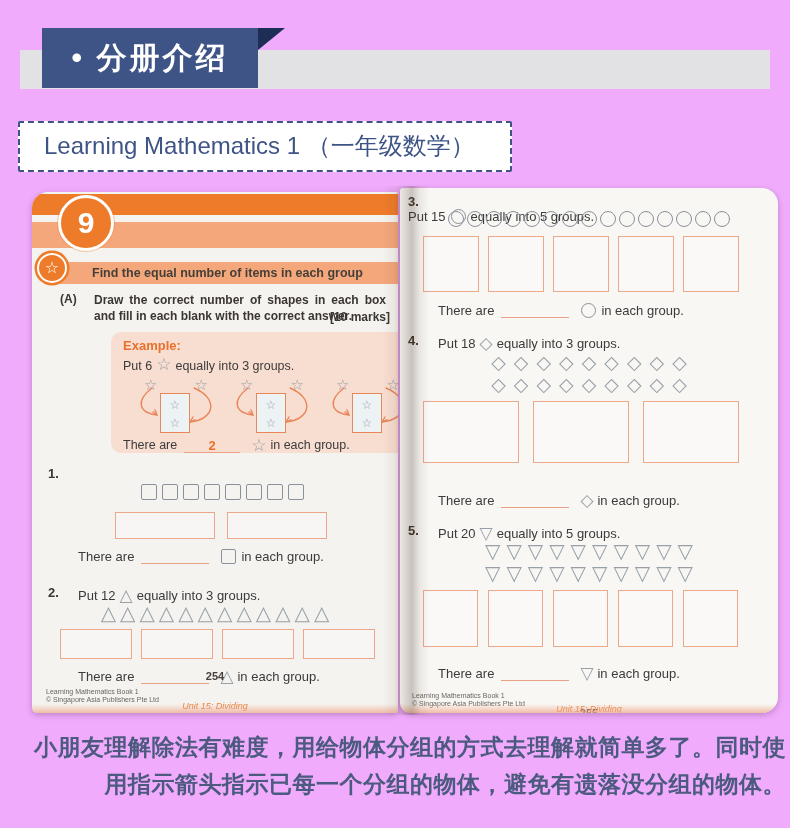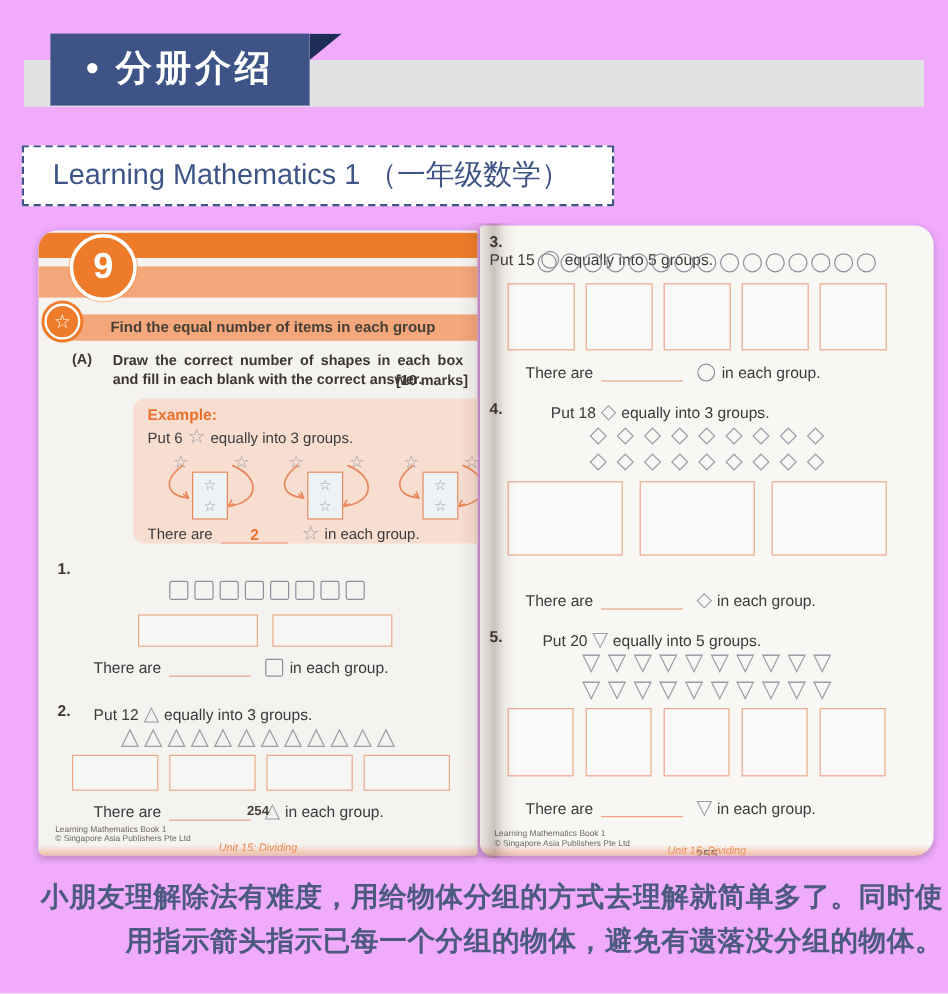--- a/index.html
+++ b/index.html
@@ -102,25 +102,25 @@
   .q2-line { left:16px; top:393px; }
   .q2-shapes { top:411px; }
   .q2-boxes { left:28px; top:437px; gap:9px; } .q2-boxes .gbox { width:72px; height:30px; }
   .q2-ans { left:46px; top:474px; }
 
   
   .q3-line { left:8px; top:6px;flex-direction:column; }
   .q3-shapes { top:23px; }
   .q3-boxes { left:23px; top:48px; gap:9px; } .q3-boxes .gbox { width:56px; height:56px; }
   .q3-ans { left:38px; top:115px; }
-  .q4-line { left:8px; top:145px;gap:21px; }
+  .q4-line { left:8px; top:145px; }
   .q4-shapes { top:164px; } .q4-shapes .shape-row { line-height:21px; }
   .q4-boxes { left:23px; top:213px; gap:14px; } .q4-boxes .gbox { width:96px; height:62px; }
   .q4-ans { left:38px; top:302px; }
-  .q5-line { left:8px; top:335px;gap:14px; }
+  .q5-line { left:8px; top:335px; }
   .q5-shapes { top:353px; } .q5-shapes .shape-row { line-height:20px; }
   .q5-boxes { left:23px; top:402px; gap:10px; } .q5-boxes .gbox { width:55px; height:57px; }
   .q5-ans { left:38px; top:475px; }
 
   
   .f-imprint { position:absolute; left:14px; top:496px; font-size:7px; line-height:8px; color:#6b665f; }
   .page-right .f-imprint { left:12px; top:504px; }
   .f-page { position:absolute; left:0; width:100%; top:478px; text-align:center; font-size:11px; font-weight:bold; color:#47423c; }
   .page-right .f-page { top:519px; }
   .f-unit { position:absolute; left:0; width:100%; top:509px; text-align:center; font-size:9px; font-style:italic; color:#e8823f; }

